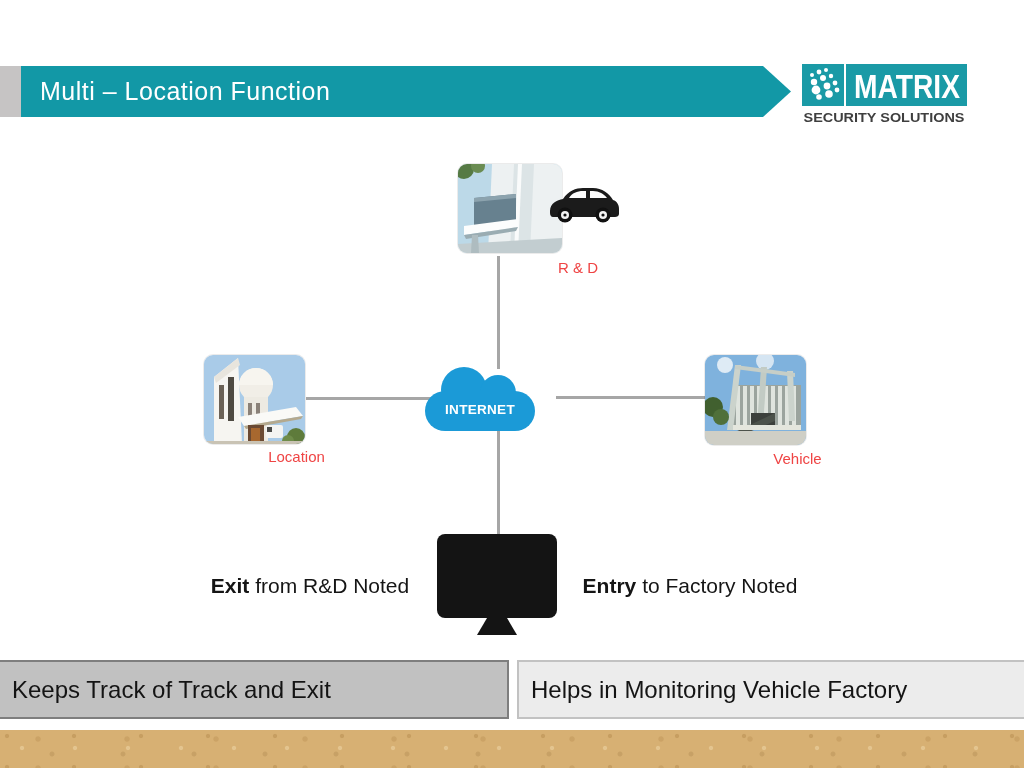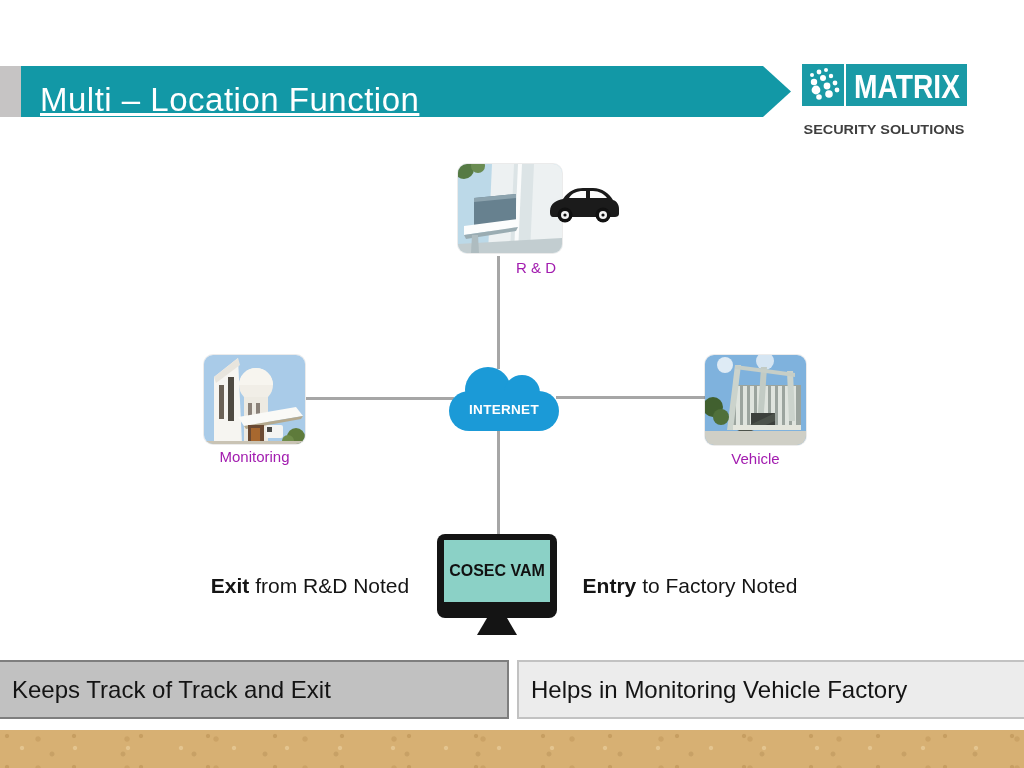--- a/index.html
+++ b/index.html
@@ -5,51 +5,51 @@
 <style>
   html,body{margin:0;padding:0;background:#fff;}
   .slide{position:relative;width:1024px;height:768px;background:#fff;overflow:hidden;
          font-family:"Liberation Sans",sans-serif;color:#1a1a1a;}
 
   
   .banner{position:absolute;left:0;top:66px;width:791px;height:51px;
           background:var(--accent-teal,#1298A6);
           clip-path:polygon(0 0,763px 0,100% 50%,763px 100%,0 100%);}
   .banner-tab{position:absolute;left:0;top:0;width:21px;height:100%;background:#C6C4C4;}
-  .banner-title{position:absolute;left:40px;top:8px;height:100%;display:flex;align-items:center;
-          font-size:33px;color:#fff;letter-spacing:.5px;text-decoration:underline;}
+  .banner-title{position:absolute;left:40px;top:0;height:100%;display:flex;align-items:center;
+          font-size:25px;color:#fff;letter-spacing:.5px;}
 
   
   .logo{position:absolute;left:802px;top:64px;width:165px;}
   .logo-row{display:flex;gap:2px;height:42px;}
   .logo-dots{width:42px;height:42px;background:var(--logo-teal,#1A9AA6);flex:none;}
   .logo-word{flex:1;background:var(--logo-teal,#1A9AA6);display:flex;align-items:center;justify-content:center;}
-  .logo-tagline{margin-top:15px;}
+  .logo-tagline{margin-top:3px;}
 
   
   .conn{position:absolute;background:var(--connector-gray,#A6A6A6);}
   .conn-up{left:497px;top:256px;width:3px;height:113px;}
   .conn-down{left:497px;top:430px;width:3px;height:105px;}
   .conn-left{left:306px;top:397px;width:148px;height:3px;}
   .conn-right{left:556px;top:396px;width:150px;height:3px;}
 
   
   .photo{position:absolute;border-radius:9px;overflow:hidden;box-shadow:0 0 0 1px rgba(0,0,0,.08);}
   .photo svg{display:block;}
   .photo-rd{left:458px;top:164px;width:104px;height:89px;}
   .photo-corporate{left:204px;top:355px;width:101px;height:89px;}
   .photo-factory{left:705px;top:355px;width:101px;height:90px;}
-  .node-label{position:absolute;font-size:15px;color:#a21caf;text-align:center;}
+  .node-label{position:absolute;font-size:15px;color:#ef4444;text-align:center;padding-left:42px;}
   .label-rd{left:500px;top:259px;width:72px;}
   .label-corporate{left:204px;top:448px;width:101px;}
   .label-factory{left:705px;top:450px;width:101px;}
 
   .car{position:absolute;left:547px;top:183px;width:74px;height:41px;}
 
-  .cloud{position:absolute;left:448px;top:366px;width:112px;height:66px;}
+  .cloud{position:absolute;left:424px;top:366px;width:112px;height:66px;}
   .cloud .fillc{fill:var(--cloud-blue,#1B9AD7);}
 
   
   .monitor{position:absolute;left:437px;top:534px;width:120px;height:101px;}
   .monitor-frame{position:absolute;left:0;top:0;width:120px;height:84px;background:#141414;border-radius:8px;}
   .monitor-screen{position:absolute;left:7px;top:6px;width:106px;height:62px;
       background:var(--screen-teal,#8BD1C6);display:flex;align-items:center;justify-content:center;
       font-weight:bold;font-size:16px;color:#111;}
   .monitor-stand{position:absolute;left:40px;top:84px;width:40px;height:17px;background:#141414;
       clip-path:polygon(25% 0,75% 0,100% 100%,0 100%);}
@@ -175,21 +175,21 @@
       <polygon points="40,71 99,61 97,64 42,74" fill="#B4A98E"></polygon>
       <rect x="44" y="70" width="16" height="16" fill="#6B4A33"></rect>
       <rect x="47" y="73" width="9" height="13" fill="#A8682F"></rect>
       <rect x="62" y="70" width="17" height="13" rx="2" fill="#F4F4F2"></rect>
       <rect x="63" y="72" width="5" height="5" fill="#4A4A48"></rect>
       <circle cx="92" cy="82" r="9" fill="#5E7B3B"></circle>
       <circle cx="84" cy="86" r="6" fill="#6F8C4A"></circle>
       <rect x="0" y="86" width="101" height="3" fill="#C9C3B4"></rect>
     </svg>
   </div>
-  <div class="node-label label-corporate">Monitoring</div>
+  <div class="node-label label-corporate">Location</div>
 
   <div class="photo photo-factory">
     <svg width="101" height="90" viewBox="0 0 101 90">
       <rect width="101" height="90" fill="#7FB2DD"></rect>
       <circle cx="20" cy="10" r="8" fill="#E9F1F7" opacity="0.9"></circle>
       <circle cx="60" cy="6" r="9" fill="#DFEAF4" opacity="0.9"></circle>
       <rect x="28" y="30" width="68" height="45" fill="#9BA49E"></rect>
       <g fill="#DFE4DE">
         <rect x="31" y="31" width="4" height="43"></rect>
           <rect x="38" y="31" width="4" height="43"></rect>
@@ -219,21 +219,20 @@
     <svg width="112" height="66" viewBox="0 0 112 66">
       <circle class="fillc" cx="40" cy="24" r="23" fill="#1B9AD7"></circle>
       <circle class="fillc" cx="74" cy="27" r="18" fill="#1B9AD7"></circle>
       <rect class="fillc" x="1" y="25" width="110" height="40" rx="20" fill="#1B9AD7"></rect>
       <text x="56" y="48" text-anchor="middle" font-family="Liberation Sans, sans-serif" font-size="13.5" font-weight="bold" letter-spacing="0.3" fill="#ffffff">INTERNET</text>
     </svg>
   </div>
 
   <div class="monitor">
     <div class="monitor-frame"></div>
-    <div class="monitor-screen">COSEC VAM</div>
     <div class="monitor-stand"></div>
   </div>
 
   <div class="note note-entry"><span class="b">Entry</span><span> to Factory Noted</span></div>
   <div class="note note-exit"><span class="b">Exit</span><span> from R&amp;D Noted</span></div>
 
   <div class="bar bar-left">
     <span>Keeps Track of Track and Exit</span>
   </div>
   <div class="bar bar-right">

